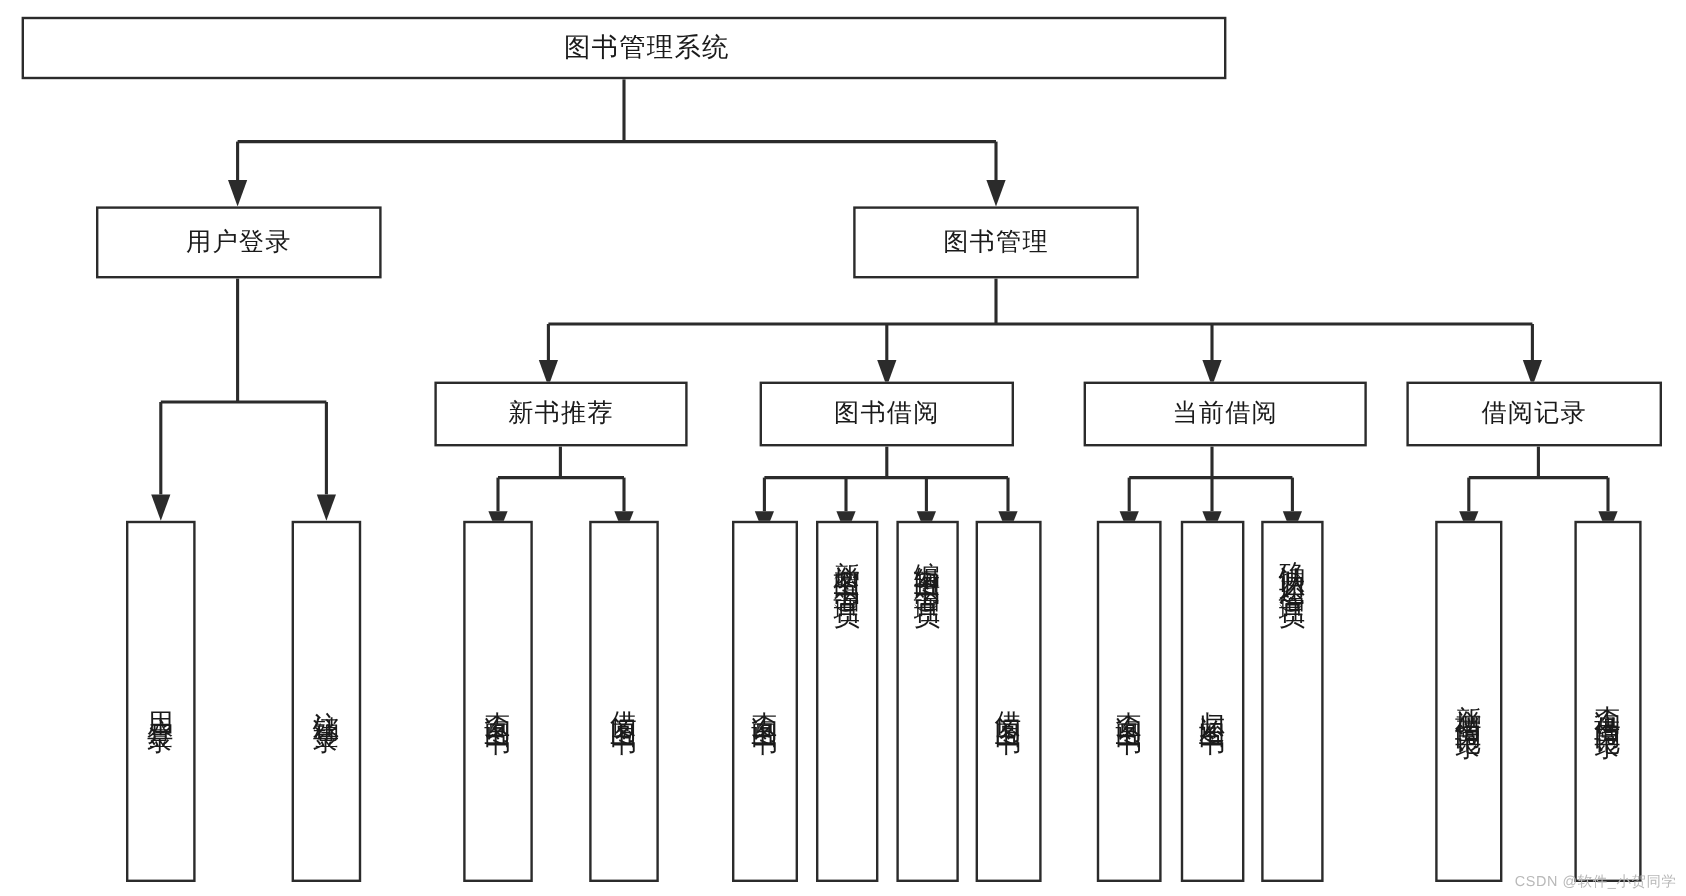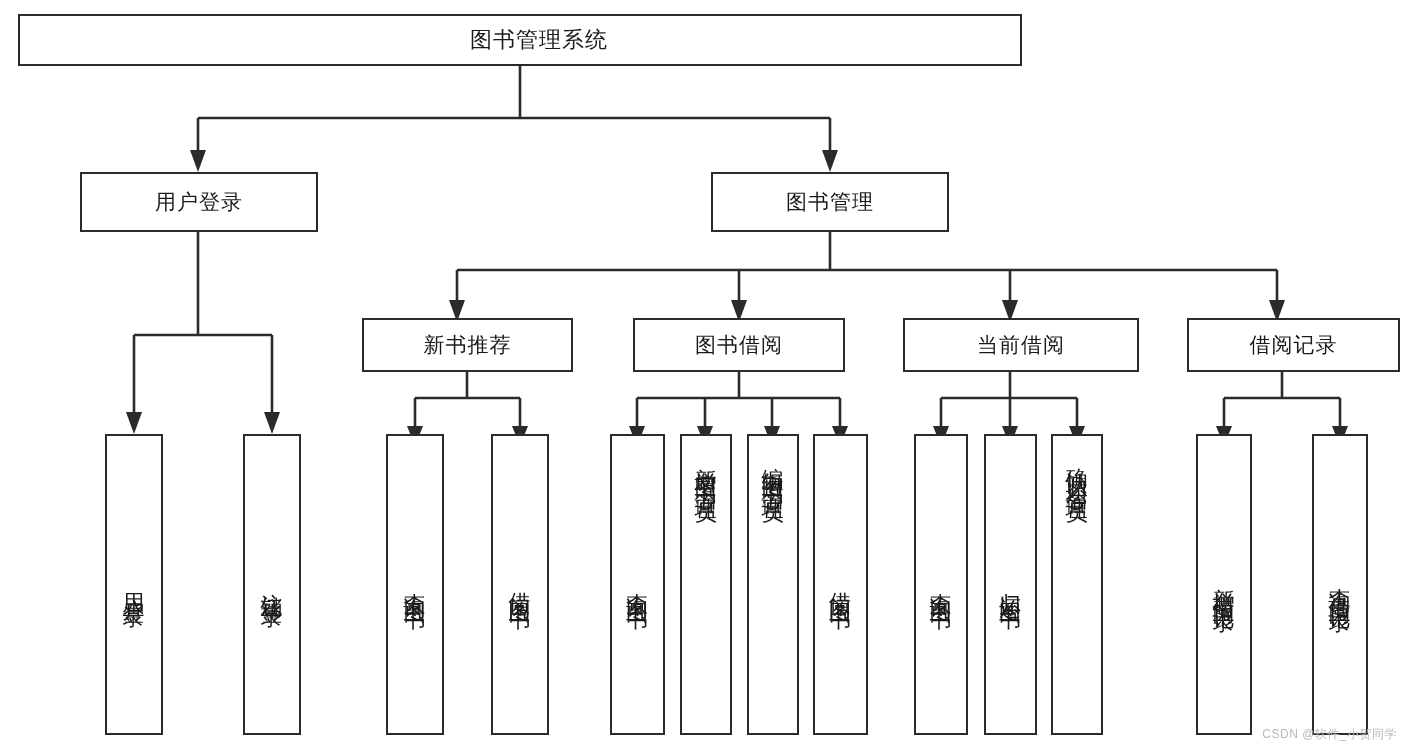--- a/index.html
+++ b/index.html
@@ -156,21 +156,21 @@
 
   <div class="node horiz" style="left:362px;top:318px;width:211px;height:54px;">
     <span class="label">新书推荐</span>
   </div>
   <div class="node horiz" style="left:633px;top:318px;width:212px;height:54px;">
     <span class="label">图书借阅</span>
   </div>
   <div class="node horiz" style="left:903px;top:318px;width:236px;height:54px;">
     <span class="label">当前借阅</span>
   </div>
-  <div class="node horiz" style="left:1172px;top:318px;width:213px;height:54px;margin-left:15px;">
+  <div class="node horiz" style="left:1172px;top:318px;width:213px;height:54px;">
     <span class="label">借阅记录</span>
   </div>
 
   <div class="node vert short" style="left:105px;top:434px;width:58px;height:301px;">
     <span class="label">用户登录</span>
   </div>
   <div class="node vert short" style="left:243px;top:434px;width:58px;height:301px;">
     <span class="label">注销登录</span>
   </div>
 

